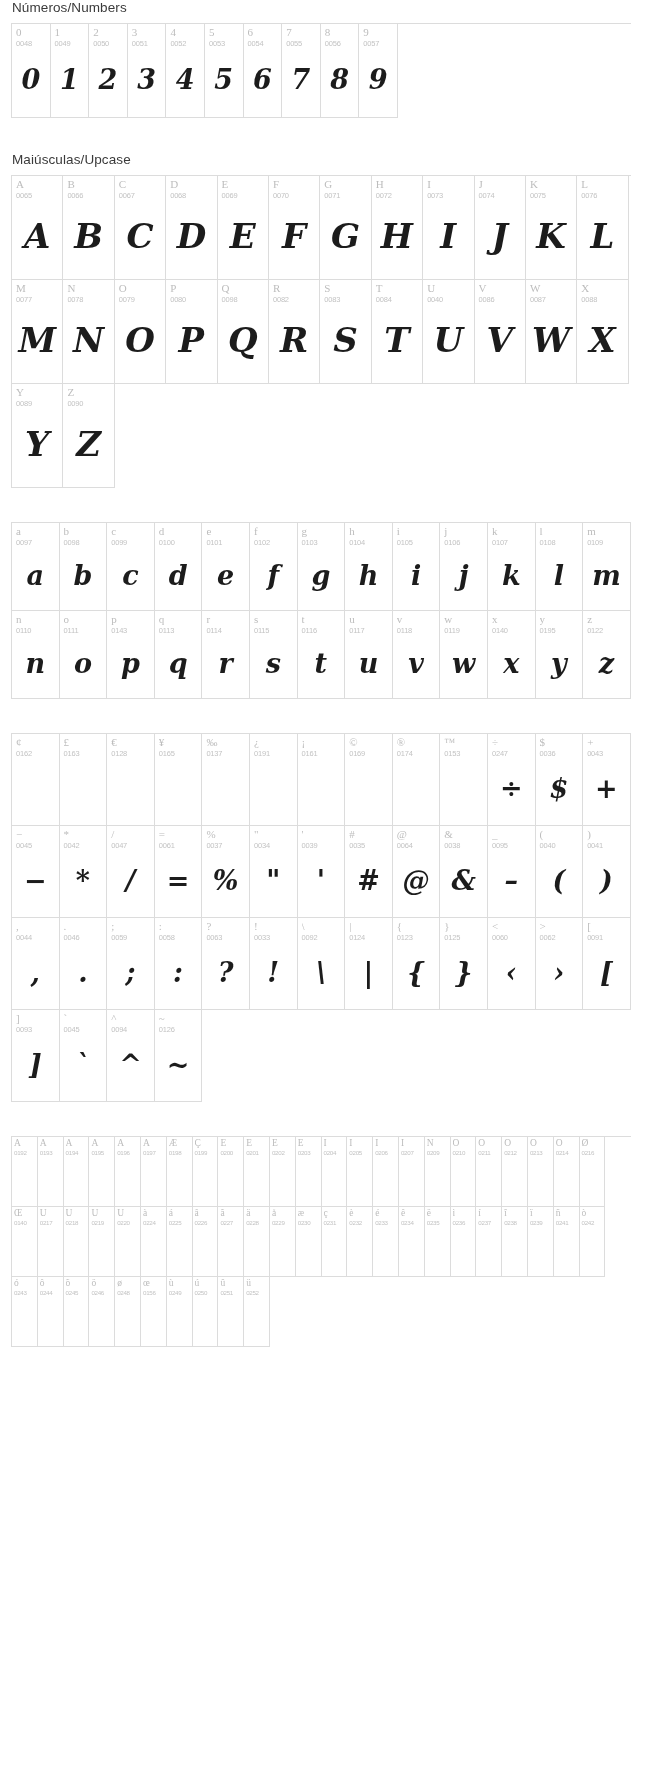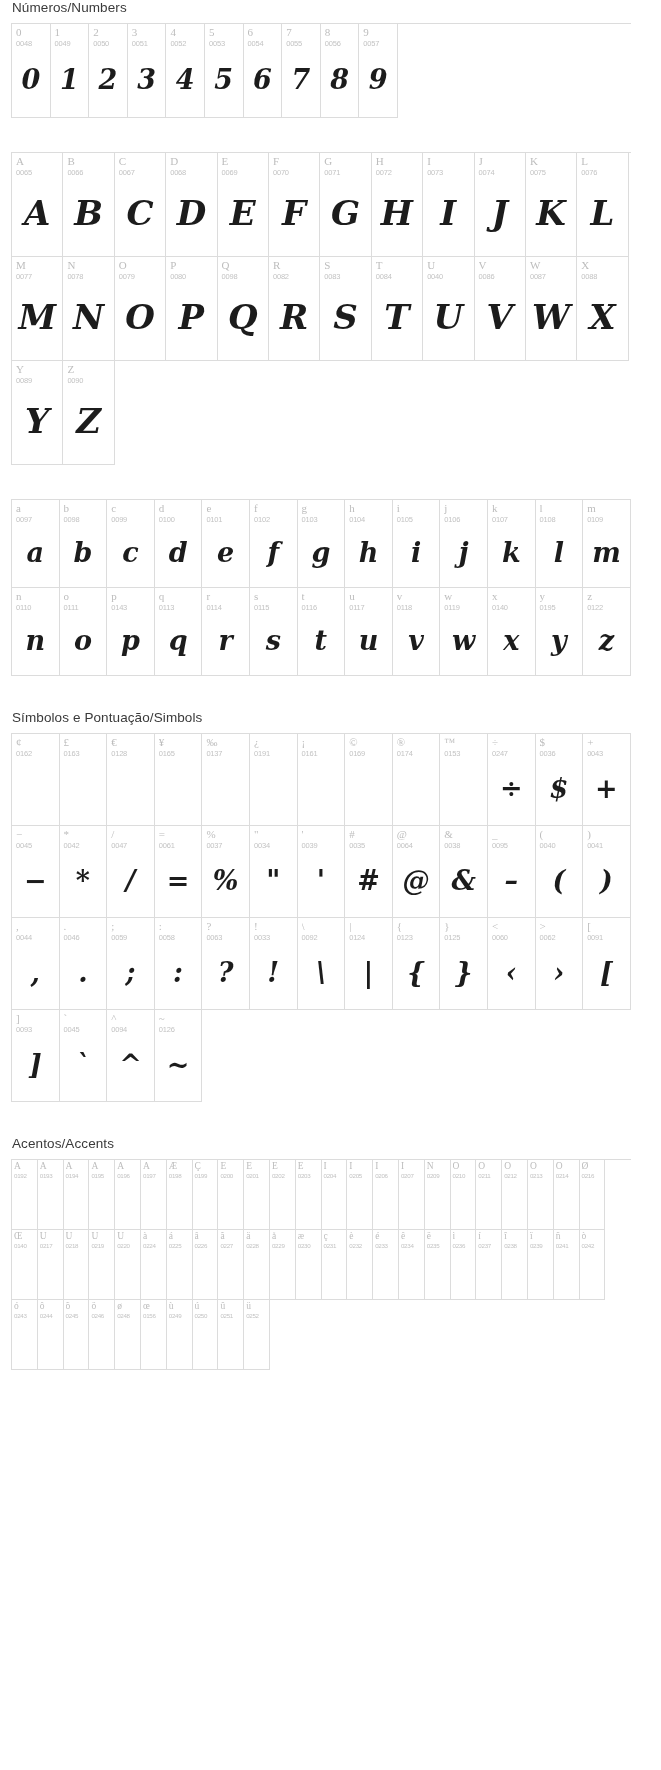--- a/index.html
+++ b/index.html
@@ -182,20 +182,21 @@
             <span class="code">0057</span>
           </div>
           <div class="glyph">9</div>
         </div>
       </div>
   </div>
 
   <div class="spacer-lg"></div>
 
   <div class="section">
+    <div class="section-title">Maiúsculas/Upcase</div>
     <div class="grid g-upcase">
         <div class="cell">
           <div class="meta">
             <span class="ch-label">A</span>
             <span class="code">0065</span>
           </div>
           <div class="glyph">A</div>
         </div>
         <div class="cell">
           <div class="meta">
@@ -560,21 +561,20 @@
             <span class="code">0122</span>
           </div>
           <div class="glyph">z</div>
         </div>
       </div>
   </div>
 
   <div class="spacer-lg"></div>
 
   <div class="section">
-    <div class="section-title">Símbolos e Pontuação/Simbols</div>
     <div class="grid g-sym">
         <div class="cell">
           <div class="meta">
             <span class="ch-label">¢</span>
             <span class="code">0162</span>
           </div>
           <div class="glyph"></div>
         </div>
         <div class="cell">
           <div class="meta">
@@ -869,21 +869,20 @@
             <span class="code">0126</span>
           </div>
           <div class="glyph">~</div>
         </div>
       </div>
   </div>
 
   <div class="spacer-lg"></div>
 
   <div class="section">
-    <div class="section-title">Acentos/Accents</div>
     <div class="grid g-acc">
         <div class="cell">
           <div class="meta">
             <span class="ch-label">À</span>
             <span class="code">0192</span>
           </div>
           <div class="glyph"></div>
         </div>
         <div class="cell">
           <div class="meta">

